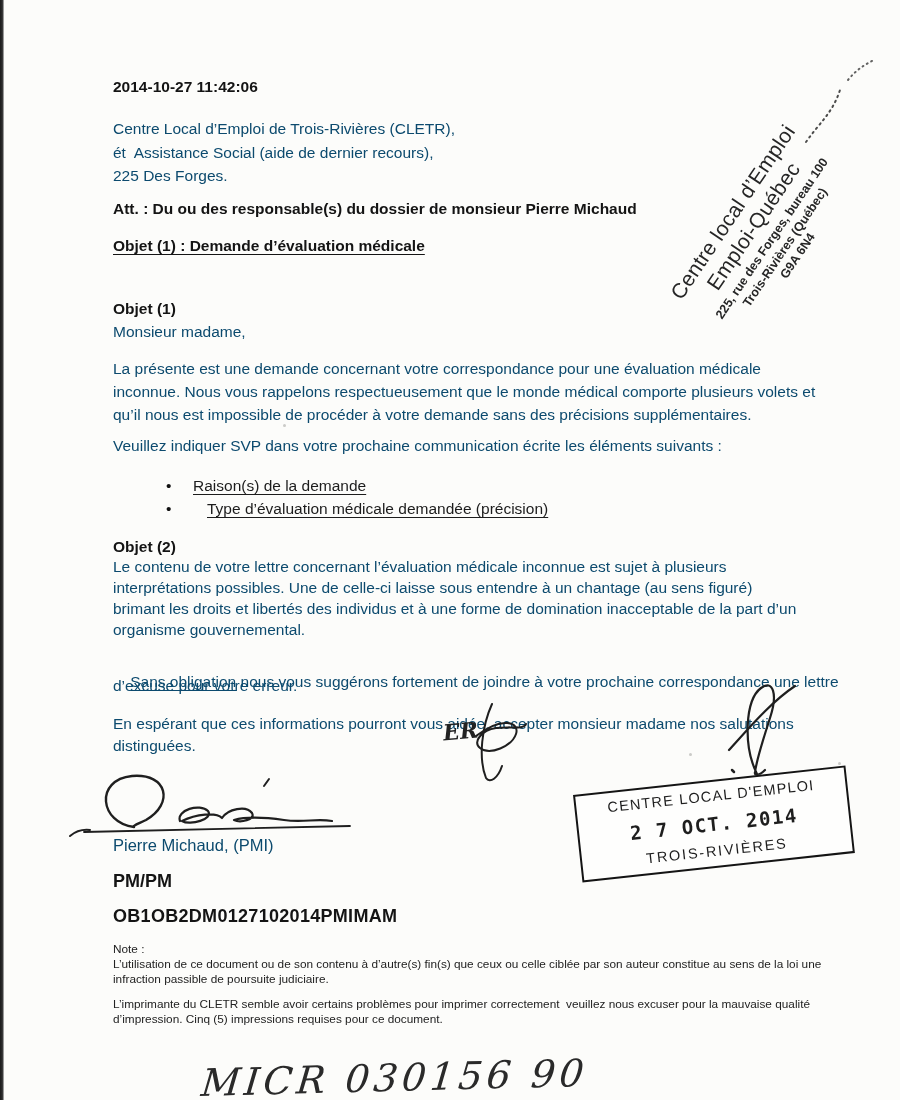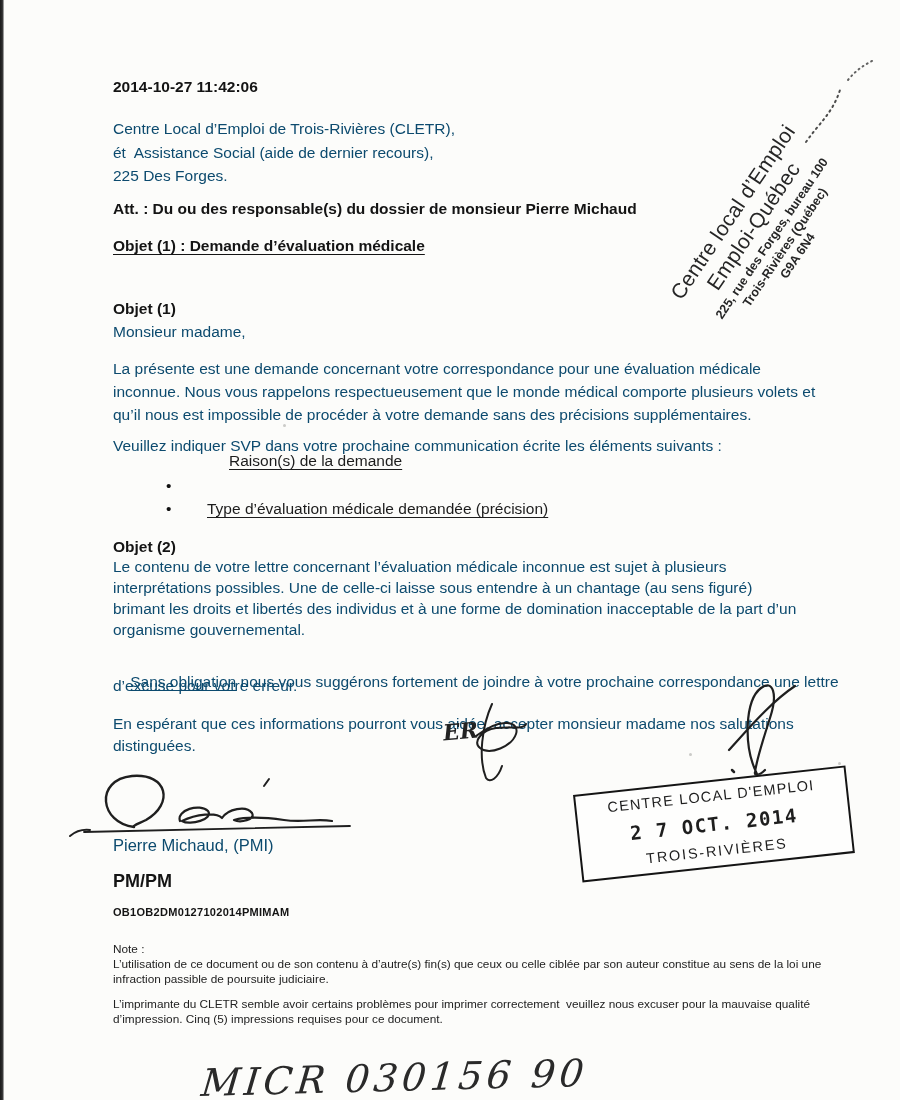--- a/index.html
+++ b/index.html
@@ -110,21 +110,21 @@
   <div>
     <div class="line" style="top:360px;">La présente est une demande concernant votre correspondance pour une évaluation médicale</div>
     <div class="line" style="top:383px;">inconnue. Nous vous rappelons respectueusement que le monde médical comporte plusieurs volets et</div>
     <div class="line" style="top:406px;">qu’il nous est impossible de procéder à votre demande sans des précisions supplémentaires.</div>
   </div>
 
   <div class="line" style="top:437px;">Veuillez indiquer SVP dans votre prochaine communication écrite les éléments suivants :</div>
 
   <div>
     <span class="bullet-dot" style="top:477px;">•</span>
-    <span class="bullet-item ul" style="left:193px;top:452px;margin-left:36px;">Raison(s) de la demande</span>
+    <span class="bullet-item ul" style="left:193px;top:477px;">Raison(s) de la demande</span>
     <span class="bullet-dot" style="top:500px;">•</span>
     <span class="bullet-item ul" style="left:207px;top:500px;">Type d’évaluation médicale demandée (précision)</span>
   </div>
 
   <div class="line bold" style="top:538px;">Objet (2)</div>
 
   <div>
     <div class="line" style="top:558px;">Le contenu de votre lettre concernant l’évaluation médicale inconnue est sujet à plusieurs</div>
     <div class="line" style="top:579px;">interprétations possibles. Une de celle-ci laisse sous entendre à un chantage (au sens figuré)</div>
     <div class="line" style="top:600px;">brimant les droits et libertés des individus et à une forme de domination inacceptable de la part d’un</div>
@@ -156,21 +156,21 @@
   <svg class="ink" style="left:68px;top:766px;" width="300" height="80" viewBox="0 0 300 80">
     <path d="M2,70 C 8,65 14,63 22,64" stroke-width="2"></path>
     <path d="M16,66 L 282,60" stroke-width="1.8"></path>
     <path d="M66,61 C 32,57 26,14 64,10 C 100,7 106,38 78,54 C 70,58 64,60 66,61" stroke-width="2.4"></path>
     <path d="M196,20 l5,-7" stroke-width="2"></path>
     <path d="M112,55 C 108,44 132,37 140,45 C 146,53 122,60 114,55 C 128,48 148,46 154,52 C 160,43 178,39 184,47 C 188,54 172,57 166,54 C 180,50 202,52 216,54 C 236,57 248,52 264,55" stroke-width="2.2"></path>
   </svg>
 
   <div class="line" style="top:836px;font-size:16.5px;">Pierre Michaud, (PMI)</div>
   <div class="line bold" style="top:871px;font-size:18px;">PM/PM</div>
-  <div class="line bold" style="top:906px;font-size:11px;letter-spacing:.3px;">OB1OB2DM0127102014PMIMAM</div>
+  <div class="line bold" style="top:906px;font-size:18px;letter-spacing:.3px;">OB1OB2DM0127102014PMIMAM</div>
 
   <div class="line small" style="top:942px;">Note :</div>
   <div>
     <div class="line small" style="top:957px;">L’utilisation de ce document ou de son contenu à d’autre(s) fin(s) que ceux ou celle ciblée par son auteur constitue au sens de la loi une</div>
     <div class="line small" style="top:972px;">infraction passible de poursuite judiciaire.</div>
   </div>
   <div>
     <div class="line small" style="top:997px;">L’imprimante du CLETR semble avoir certains problèmes pour imprimer correctement  veuillez nous excuser pour la mauvaise qualité</div>
     <div class="line small" style="top:1012px;">d’impression. Cinq (5) impressions requises pour ce document.</div>
   </div>

